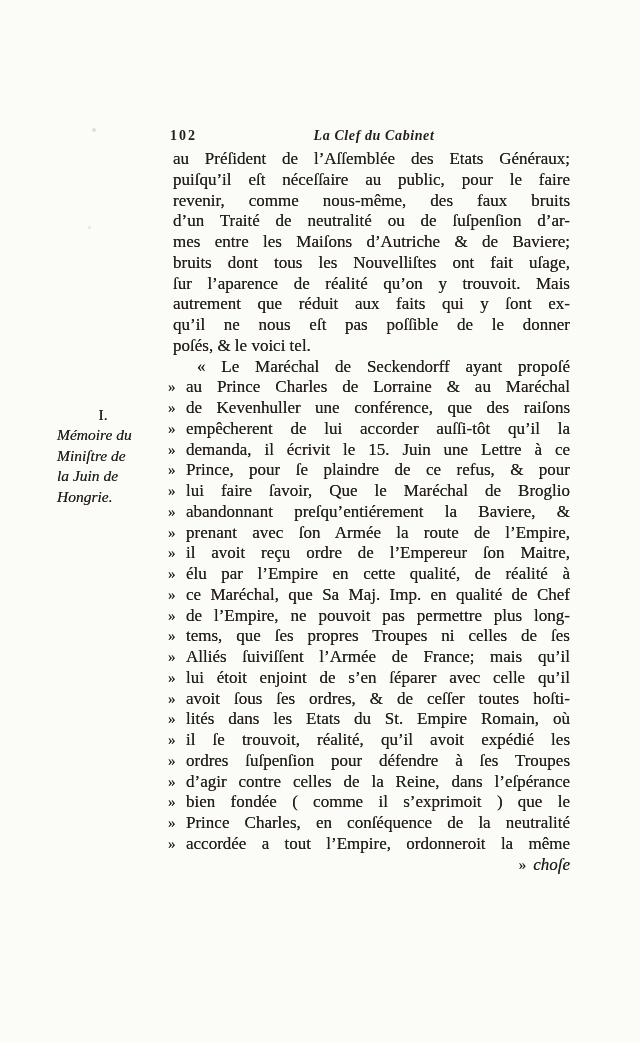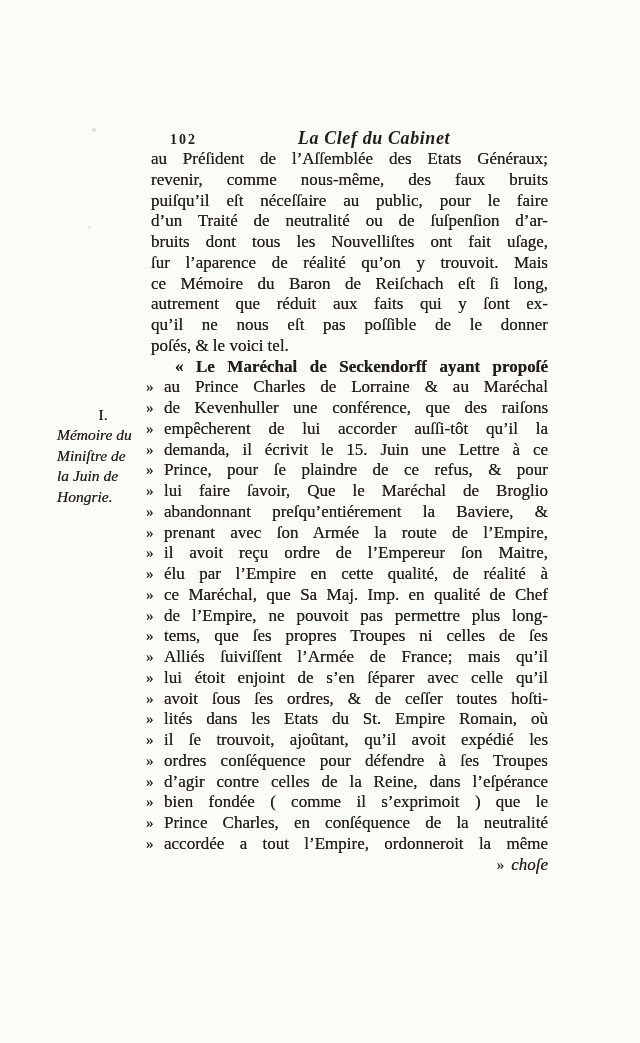--- a/index.html
+++ b/index.html
@@ -4,27 +4,27 @@
 <style>
   html,body{margin:0;padding:0;}
   body{
     width:640px;height:1043px;position:relative;overflow:hidden;
     font-family:"Liberation Serif","DejaVu Serif",serif;
   }
   .page{position:absolute;inset:0;}
   
   .header{position:absolute;left:163px;top:128px;width:402px;display:flex;align-items:baseline;}
   .pagenum{font-size:14px;letter-spacing:2px;margin-left:7px;font-weight:bold;}
-  .running-title{flex:1;text-align:center;font-style:italic;font-weight:bold;font-size:18px;letter-spacing:0.6px;padding-right:14px;}
+  .running-title{flex:1;text-align:center;font-style:italic;font-weight:bold;font-size:14px;letter-spacing:0.6px;padding-right:14px;}
   
-  .body-block{position:absolute;left:146px;top:149px;width:402px;font-size:17px;}
+  .body-block{position:absolute;left:168px;top:149px;width:402px;font-size:17px;}
   .line{height:20.75px;line-height:20.75px;overflow:hidden;text-shadow:0 0 0.45px rgba(34,28,20,0.8);}
   .line.plain{padding-left:5px;text-align:justify;text-align-last:justify;}
   .line.plain.nojust{text-align-last:left;}
-  .line.qopen{padding-left:29px;text-align:justify;text-align-last:justify;font-weight:bold;}
+  .line.qopen{padding-left:29px;text-align:justify;text-align-last:justify;}
   .line.quote{display:flex;}
   .qmark{width:18px;flex:0 0 18px;font-size:15px;}
   .qtext{flex:1;text-align:justify;text-align-last:justify;}
   .it{}
   .catchword-line{display:flex;justify-content:flex-end;align-items:baseline;}
   .catchword-line .qmark{flex:0 0 auto;width:auto;margin-right:7px;}
   .catchword{font-style:italic;}
   
   .margin-note{position:absolute;left:57px;top:405px;width:102px;font-size:15.5px;line-height:20.4px;text-shadow:0 0 0.45px rgba(34,28,20,0.8);}
   .mn-num{text-align:center;padding-right:10px;}
@@ -52,26 +52,26 @@
     <div id="margin-lines">
         <div class="mn-line">Mémoire du</div>
         <div class="mn-line">Miniſtre de</div>
         <div class="mn-line">la Juin de</div>
         <div class="mn-line">Hongrie.</div>
       </div>
   </div>
 
   <div class="body-block" id="body-block">
       <div class="line plain"><span class="">au Préſident de l’Aſſemblée des Etats Généraux;</span></div>
+      <div class="line plain"><span class="">puiſqu’il eſt néceſſaire au public, pour le faire</span></div>
       <div class="line plain"><span class="">revenir, comme nous-même, des faux bruits</span></div>
-      <div class="line plain"><span class="">puiſqu’il eſt néceſſaire au public, pour le faire</span></div>
       <div class="line plain"><span class="">d’un Traité de neutralité ou de ſuſpenſion d’ar-</span></div>
+      <div class="line plain"><span class="">mes entre les Maiſons d’Autriche &amp; de Baviere;</span></div>
       <div class="line plain"><span class="">bruits dont tous les Nouvelliſtes ont fait uſage,</span></div>
       <div class="line plain"><span class="">ſur l’aparence de réalité qu’on y trouvoit. Mais</span></div>
-      <div class="line plain"><span class="">ce Mémoire du Baron de Reiſchach eſt ſi long,</span></div>
       <div class="line plain"><span class="">autrement que réduit aux faits qui y ſont ex-</span></div>
       <div class="line plain"><span class="">qu’il ne nous eſt pas poſſible de le donner</span></div>
       <div class="line plain nojust"><span class="">poſés, &amp; le voici tel.</span></div>
       <div class="line qopen"><span class="">« Le Maréchal de Seckendorff ayant propoſé</span></div>
       <div class="line quote">
         <span class="qmark">»</span>
         <span class="qtext"><span class="">au Prince Charles de Lorraine &amp; au Maréchal</span></span>
       </div>
       <div class="line quote">
         <span class="qmark">»</span>
@@ -132,25 +132,25 @@
       <div class="line quote">
         <span class="qmark">»</span>
         <span class="qtext"><span class="it">avoit ſous ſes ordres, &amp; de ceſſer toutes hoſti-</span></span>
       </div>
       <div class="line quote">
         <span class="qmark">»</span>
         <span class="qtext"><span class="it">lités dans les Etats du St. Empire Romain, où</span></span>
       </div>
       <div class="line quote">
         <span class="qmark">»</span>
-        <span class="qtext"><span class="it">il ſe trouvoit, </span><span class="">ajoûtant, </span><span class="it">qu’il avoit expédié les</span></span>
+        <span class="qtext"><span class="it">il ſe trouvoit, </span><span class="">réalité, </span><span class="it">qu’il avoit expédié les</span></span>
       </div>
       <div class="line quote">
         <span class="qmark">»</span>
-        <span class="qtext"><span class="it">ordres conſéquence pour défendre à ſes Troupes</span></span>
+        <span class="qtext"><span class="it">ordres ſuſpenſion pour défendre à ſes Troupes</span></span>
       </div>
       <div class="line quote">
         <span class="qmark">»</span>
         <span class="qtext"><span class="it">d’agir contre celles de la Reine, dans l’eſpérance</span></span>
       </div>
       <div class="line quote">
         <span class="qmark">»</span>
         <span class="qtext"><span class="it">bien fondée </span><span class="">( comme il s’exprimoit ) </span><span class="it">que le</span></span>
       </div>
       <div class="line quote">

